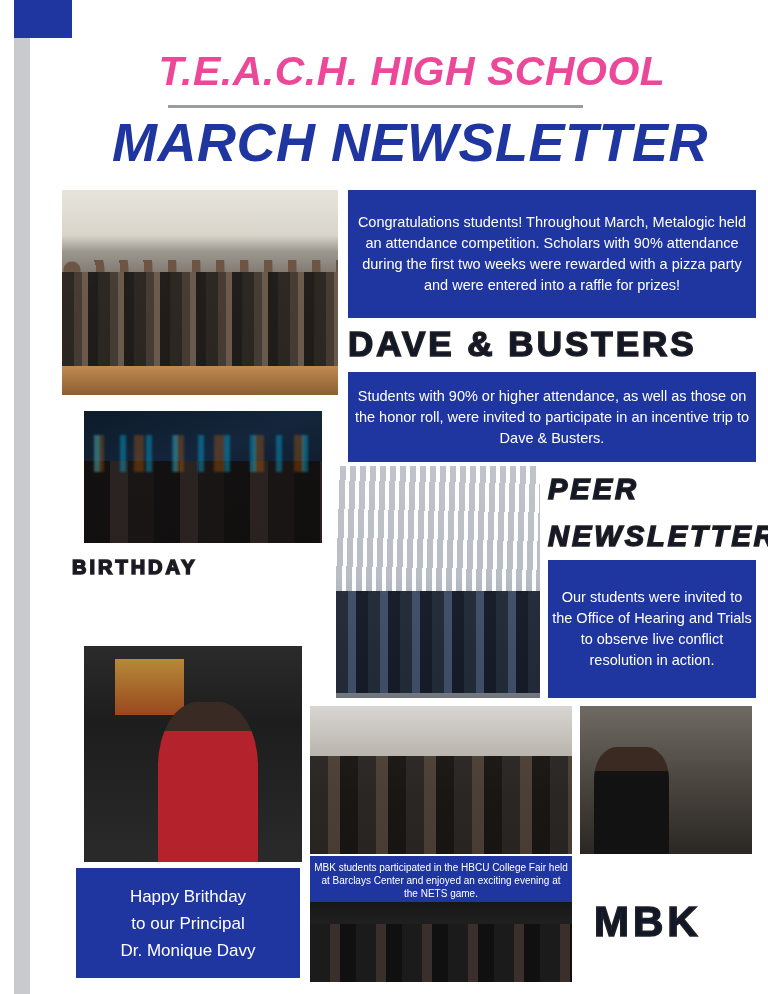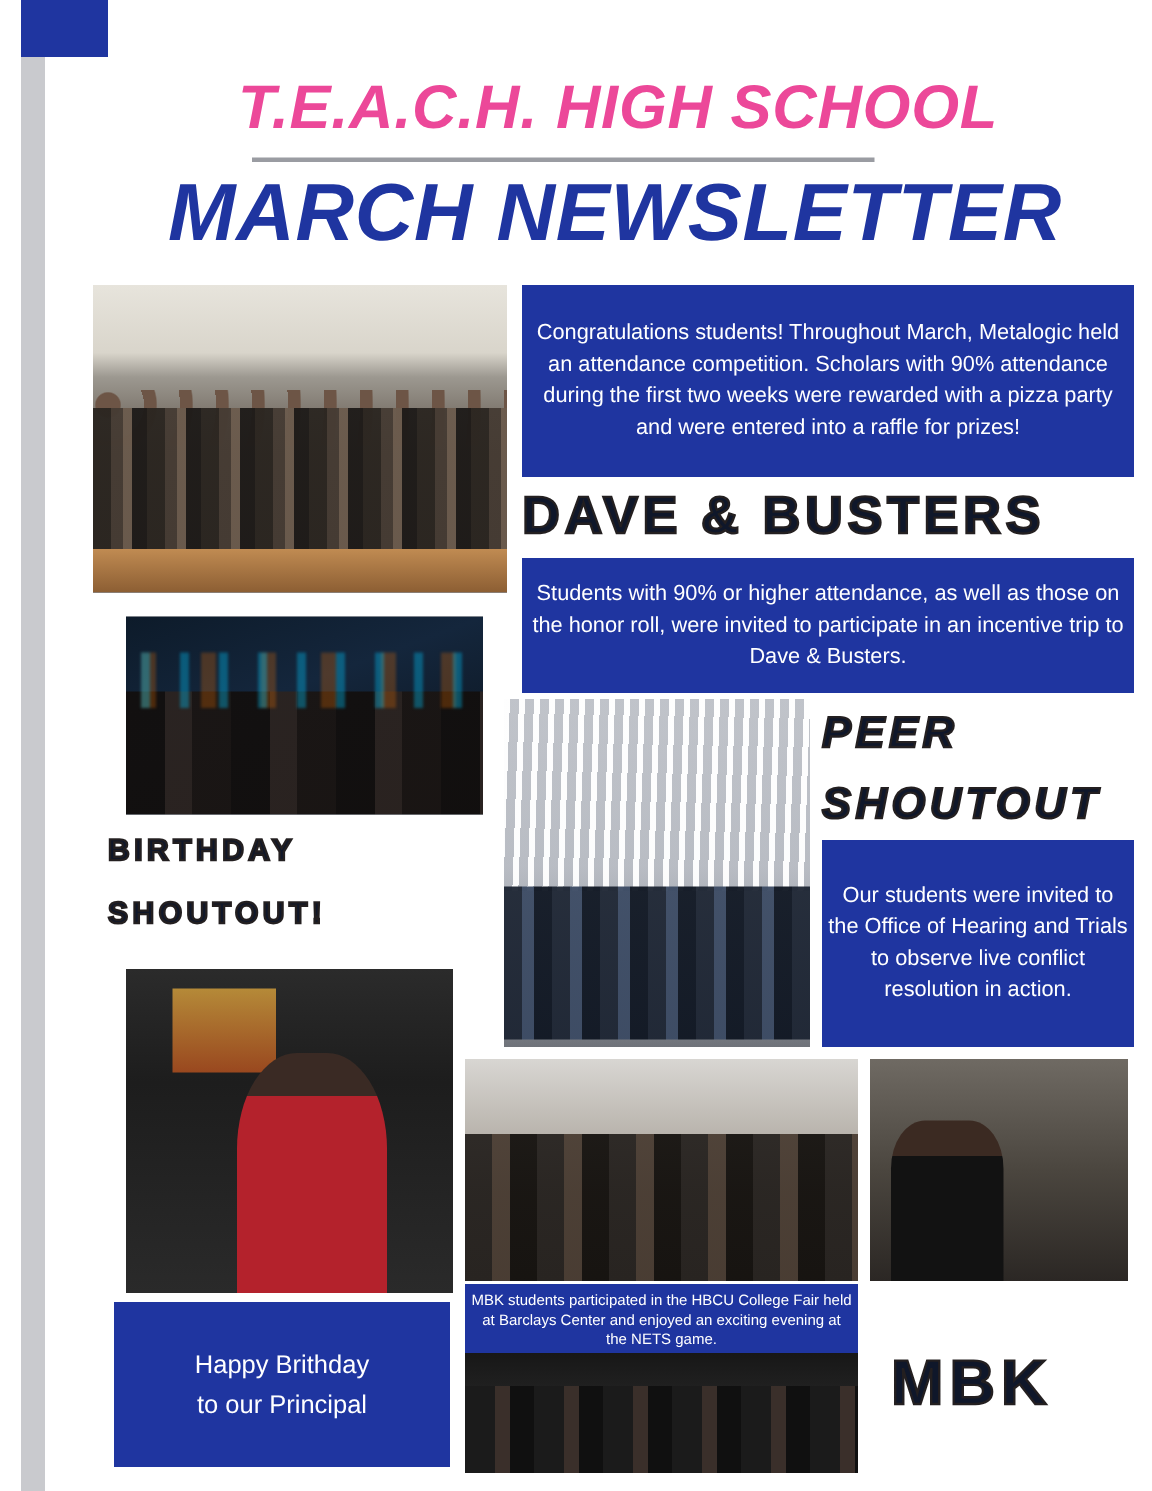--- a/index.html
+++ b/index.html
@@ -234,40 +234,40 @@
 <div class="outline-head" id="head-dave">DAVE &amp; BUSTERS</div>
 <div class="blue-box" id="box-dave">Students with 90% or higher attendance, as well as those on the honor roll, were invited to participate in an incentive trip to Dave &amp; Busters.</div>
 <div class="photo" id="photo-dave">
   <div class="ph-inner ph-arcade">
       <div class="ph-row-people"></div>
     </div>
 </div>
 
 <div class="outline-head" id="head-peer">
   <div>PEER</div>
-  <div>SHOUTOUT</div>
+  <div>NEWSLETTER</div>
 </div>
 <div class="photo" id="photo-oculus">
   <div class="ph-inner ph-oculus">
       <div class="ph-row-people"></div>
     </div>
 </div>
 <div class="blue-box" id="box-peer">Our students were invited to the Office of Hearing and Trials to observe live conflict resolution in action.</div>
 
 <div class="outline-head" id="head-birthday">
   <div>BIRTHDAY</div>
-  <div>SHOUTOUT!</div>
 </div>
 <div class="photo" id="photo-principal">
   <div class="ph-inner ph-principal"></div>
 </div>
 <div class="blue-box" id="box-birthday">
   <div>
     <div>Happy Brithday</div>
     <div>to our Principal</div>
+    <div>Dr. Monique Davy</div>
   </div>
 </div>
 
 <div class="photo" id="photo-hbcu-fair">
   <div class="ph-inner ph-fair">
       <div class="ph-row-people"></div>
     </div>
 </div>
 <div class="photo" id="photo-mbk-court">
   <div class="ph-inner ph-court"></div>

